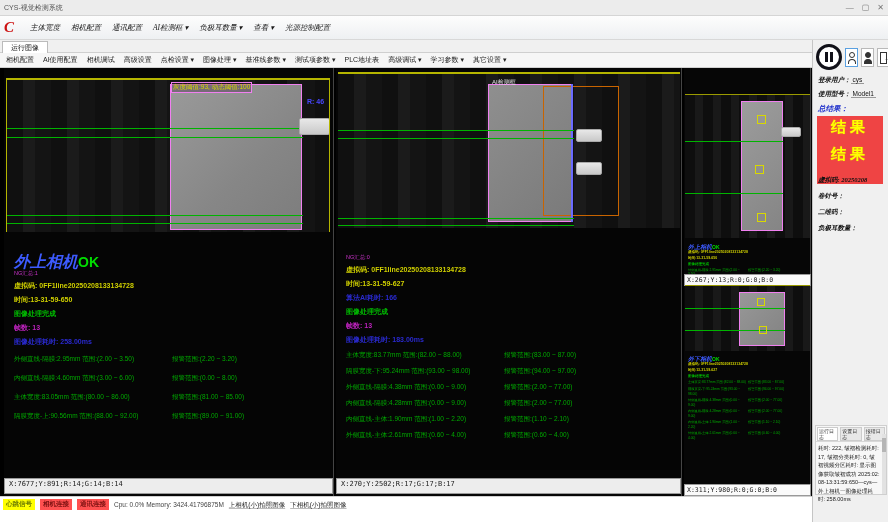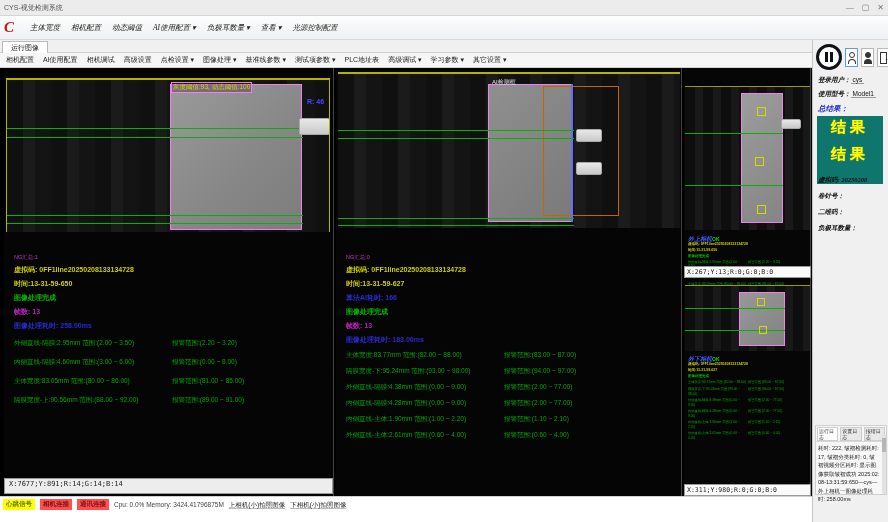--- a/index.html
+++ b/index.html
@@ -68,21 +68,21 @@
   .rp-sbtn.sel { border-color:#5aa0e0; }
   .person { position:absolute; left:3px; top:3px; width:6px; height:6px; border-radius:50%; border:1.5px solid #333; }
   .person.dark { background:#333; }
   .shoulders { position:absolute; left:2px; top:10px; width:8px; height:5px; border-radius:4px 4px 0 0; border:1.5px solid #333; border-bottom:none; }
   .shoulders.dark { background:#333; }
   .door { position:absolute; left:2px; top:3px; width:7px; height:12px; border:1.5px solid #333; }
   .door-arrow { position:absolute; left:6px; top:7px; font-size:7px; color:#333; line-height:6px; }
   .rp-line { position:absolute; left:5px; font-size:6.5px; color:#111; font-family:"Liberation Serif",serif; font-style:italic; font-weight:bold; white-space:nowrap; }
   .rp-line .val { font-style:normal; font-family:"Liberation Sans",sans-serif; font-weight:normal; border-bottom:1px solid #999; padding:0 2px; }
   .rp-total { color:#2233cc; font-size:7.5px; }
-  .result-box { position:absolute; left:4px; width:66px; height:41px; background:#0f766e; color:#ffff00; font-family:"Liberation Serif",serif; font-weight:bold; font-size:15px; text-align:center; line-height:23px; letter-spacing:4px; text-shadow:0 0 1px #e0c000; }
+  .result-box { position:absolute; left:4px; width:66px; height:41px; background:#ef4444; color:#ffff00; font-family:"Liberation Serif",serif; font-weight:bold; font-size:15px; text-align:center; line-height:23px; letter-spacing:4px; text-shadow:0 0 1px #e0c000; }
   .log { position:absolute; left:2px; top:385px; width:72px; height:70px; background:#f7f7f7; border:1px solid #cfcfcf; }
   .log-tabs { display:flex; gap:2px; border-bottom:1px solid #d8d8d8; padding:1px 1px 0 1px; }
   .log-tabs span { font-size:5px; color:#333; background:#e8e8e8; border:1px solid #ccc; padding:0 1px; }
   .log-tabs span.sel { background:#fff; }
   .log-text { font-size:5.5px; color:#222; line-height:1.55; padding:2px 6px 2px 2px; word-break:break-all; }
   .log-scroll { position:absolute; right:0; top:8px; width:4px; height:60px; background:#e2e2e2; }
   .log-scroll i { position:absolute; left:0; top:4px; width:4px; height:14px; background:#b5b5b5; display:block; }
 
   
   .statusbar { position:absolute; left:0; top:496px; width:812px; height:26px; background:#fff; border-top:1px solid #d0d0d0; display:flex; align-items:flex-start; gap:5px; padding:2px 0 0 3px; }
@@ -103,22 +103,22 @@
       <span>—</span>
       <span>▢</span>
       <span>✕</span>
     </span>
   </div>
 
   <div class="menubar">
     <span class="logo">C</span>
     <span class="mi">主体宽度</span>
     <span class="mi">相机配置</span>
-    <span class="mi">动态阈值</span>
-    <span class="mi">AI使用配置 ▾</span>
+    <span class="mi">通讯配置</span>
+    <span class="mi">AI检测框 ▾</span>
     <span class="mi">负极耳数量 ▾</span>
     <span class="mi">查看 ▾</span>
     <span class="mi">光源控制配置</span>
   </div>
 
   <div class="tabrow">
     <span class="tab-active">运行图像</span>
   </div>
 
   <div class="toolbar">
@@ -141,20 +141,21 @@
       <div class="cell" style="left:163px;top:4px;width:132px;height:146px;"></div>
       <div class="gline" style="left:0;top:48px;width:296px;"></div>
       <div class="gline" style="left:0;top:57px;width:296px;"></div>
       <div class="gline" style="left:0;top:135px;width:296px;"></div>
       <div class="gline" style="left:0;top:143px;width:296px;"></div>
       <div class="tabwhite" style="left:292px;top:38px;width:31px;height:17px;"></div>
       <span class="ov-yellow" style="left:164px;top:2px;">灰度阈值:93, 动态阈值:100</span>
       <span class="ov-blue" style="left:300px;top:18px;">R: 46</span>
     </div>
     <div class="result" style="top:186px;">
+      <div class="r-title"><span>外上相机</span><span class="ok">OK</span></div>
       <div class="r-ng">NG汇总:1</div>
       <div class="r-y">虚拟码: 0FF1line20250208133134728</div>
       <div class="r-y">时间:13-31-59-650</div>
       <div class="r-g">图像处理完成</div>
       <div class="r-m">帧数: 13</div>
       <div class="r-b" style="margin-bottom:8px;">图像处理耗时: 258.00ms</div>
       <div class="mrow">
           <span class="mm">外侧直线-隔膜:2.95mm 范围:(2.00 ~ 3.50)</span>
           <span class="ma">报警范围:(2.20 ~ 3.20)</span>
         </div>
@@ -213,25 +214,26 @@
         </div>
       <div class="mrow" style="margin-bottom:7px;">
           <span class="mm">内侧直线-主体:1.90mm 范围:(1.00 ~ 2.20)</span>
           <span class="ma">报警范围:(1.10 ~ 2.10)</span>
         </div>
       <div class="mrow" style="margin-bottom:7px;">
           <span class="mm">外侧直线-主体:2.61mm 范围:(0.60 ~ 4.00)</span>
           <span class="ma">报警范围:(0.60 ~ 4.00)</span>
         </div>
     </div>
+    <div class="caption">X:270;Y:2502;R:17;G:17;B:17</div>
   </div>
 
   <div class="mini-col">
 
-    <div class="mini" style="top:0;height:184px;">
+    <div class="mini" style="top:8px;height:184px;">
       <div class="img" style="left:1px;top:18px;width:125px;height:144px;background:repeating-linear-gradient(90deg,#0e0e0e 0 10px,#191919 10px 18px);">
         <div class="cell" style="left:56px;top:6px;width:42px;height:130px;background:linear-gradient(135deg,#9c9c9c,#858585);"></div>
         <div class="gline" style="left:0;top:46px;width:98px;"></div>
         <div class="gline" style="left:0;top:98px;width:98px;"></div>
         <div class="tabwhite" style="left:96px;top:32px;width:20px;height:10px;"></div>
         <div class="ybox" style="left:72px;top:20px;width:9px;height:9px;"></div>
         <div class="ybox" style="left:70px;top:70px;width:9px;height:9px;"></div>
         <div class="ybox" style="left:72px;top:118px;width:9px;height:9px;"></div>
       </div>
       <div class="mini-text" style="top:168px;">

